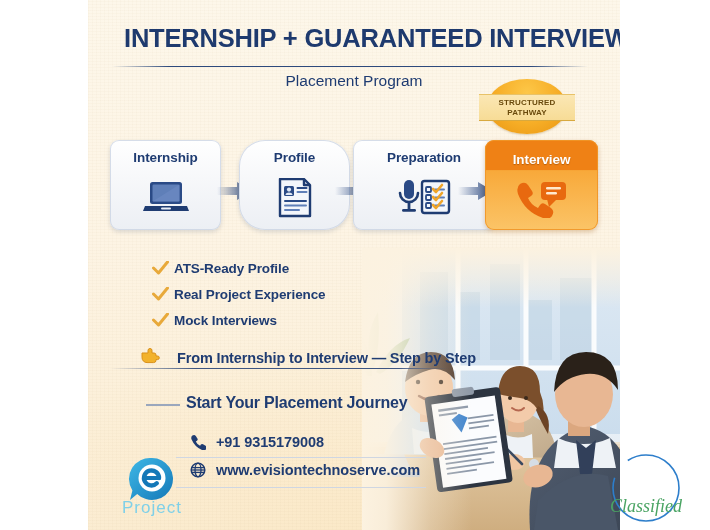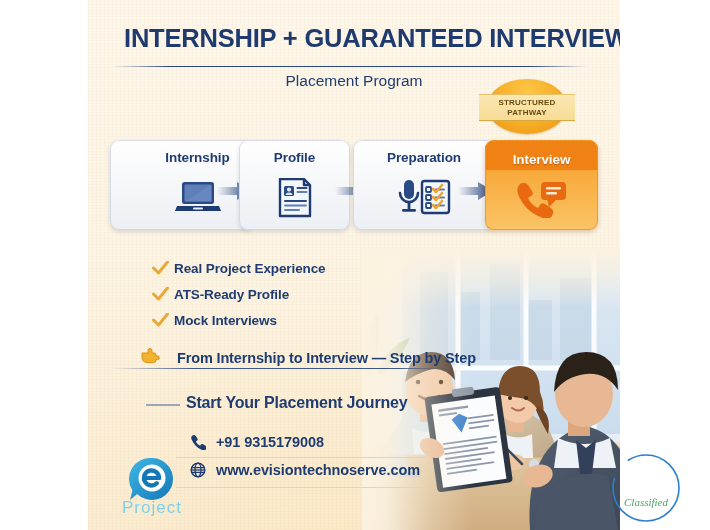--- a/index.html
+++ b/index.html
@@ -62,22 +62,22 @@
   .card{
     position:absolute;top:0;width:111px;height:90px;border-radius:9px;
     background:linear-gradient(180deg,#ffffff 0%,#f7f8fa 42%,#eceff4 100%);
     box-shadow:0 2px 4px rgba(40,60,100,.16),0 0 0 1px rgba(200,210,225,.75) inset;
     display:flex;flex-direction:column;align-items:center;
   }
   .card .c-label{
     margin-top:10px;color:#1f3c72;font-size:13.5px;font-weight:bold;letter-spacing:-.1px;
   }
   .card .c-icon{flex:1;display:flex;align-items:center;justify-content:center;width:100%;}
-  .card.c1{left:0;padding-left:32px;}
-  .card.c2{left:129px;}
+  .card.c1{left:0;}
+  .card.c2{left:129px;border-radius:26px;}
   .card.c3{left:243px;width:142px;}
   .card.c4{
     left:375px;width:113px;
     background:linear-gradient(180deg,#ef8115 0%,#ef8115 33%,#f8a93a 34%,#fbc467 100%);
     box-shadow:0 2px 5px rgba(150,80,0,.30),0 0 0 1px rgba(240,150,40,.9) inset;
   }
   .card.c4 .c-label{color:#ffffff;text-shadow:0 1px 1px rgba(120,60,0,.45);margin-top:12px;}
 
   .arrow{position:absolute;top:41px;width:36px;height:20px;}
   .arrow.a1{left:107px;}
@@ -121,21 +121,21 @@
     pointer-events:none;}
   .photo-fade-t{position:absolute;left:0;top:0;width:258px;height:60px;
     background:linear-gradient(180deg,#fcf2e0 0%,rgba(252,242,224,.5) 55%,rgba(252,242,224,0) 100%);
     pointer-events:none;}
 
   
   .admark{position:absolute;left:607px;top:452px;width:78px;height:72px;}
   .admark .ad-txt{position:absolute;left:0;top:14px;width:78px;text-align:center;
     color:#1557b5;font-family:"Liberation Serif",serif;font-size:30px;font-weight:bold;letter-spacing:1px;}
   .admark .cl-txt{position:absolute;left:0;top:44px;width:78px;text-align:center;
-    color:#4aa463;font-family:"Liberation Serif",serif;font-style:italic;font-size:11px;}
+    color:#4aa463;font-family:"Liberation Serif",serif;font-style:italic;font-size:18px;}
 </style>
 </head>
 <body>
 
 <div id="stage">
   <div id="creative">
 
     <div class="title">INTERNSHIP + GUARANTEED INTERVIEW</div>
     <div class="title-rule"></div>
     <div class="subtitle">Placement Program</div>
@@ -374,29 +374,29 @@
       <div class="photo-fade-t"></div>
     </div>
 
     <div class="bullets">
       <div class="bullet">
         <span class="chk">
           <svg width="17" height="14" viewBox="0 0 17 14">
               <path d="M1.5 7 l5 5 9 -11" fill="none" stroke="#e8a93a" stroke-width="3" stroke-linecap="round" stroke-linejoin="round"></path>
             </svg>
         </span>
-        <span class="btxt">Real Project Experience</span>
+        <span class="btxt">ATS-Ready Profile</span>
       </div>
       <div class="bullet">
         <span class="chk">
           <svg width="17" height="14" viewBox="0 0 17 14">
               <path d="M1.5 7 l5 5 9 -11" fill="none" stroke="#e8a93a" stroke-width="3" stroke-linecap="round" stroke-linejoin="round"></path>
             </svg>
         </span>
-        <span class="btxt">ATS-Ready Profile</span>
+        <span class="btxt">Real Project Experience</span>
       </div>
       <div class="bullet">
         <span class="chk">
           <svg width="17" height="14" viewBox="0 0 17 14">
               <path d="M1.5 7 l5 5 9 -11" fill="none" stroke="#e8a93a" stroke-width="3" stroke-linecap="round" stroke-linejoin="round"></path>
             </svg>
         </span>
         <span class="btxt">Mock Interviews</span>
       </div>
     </div>

